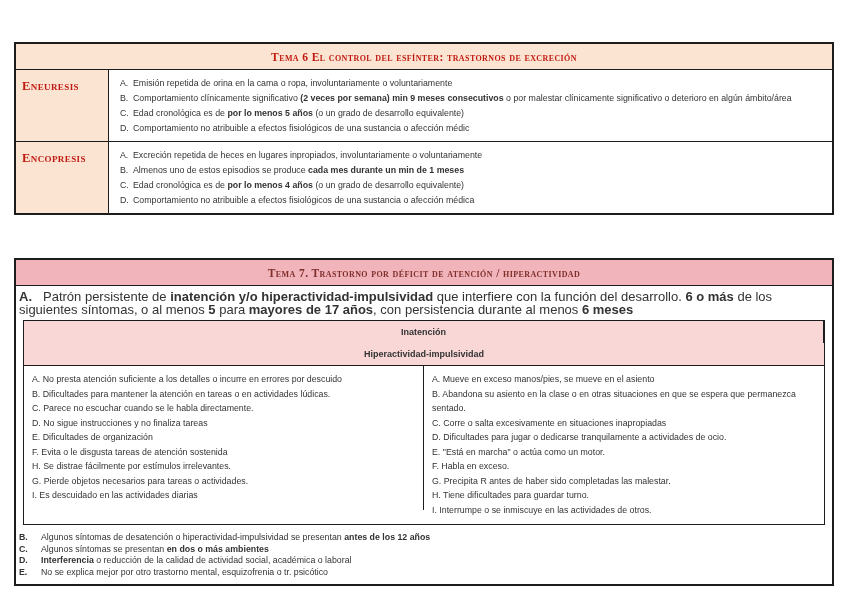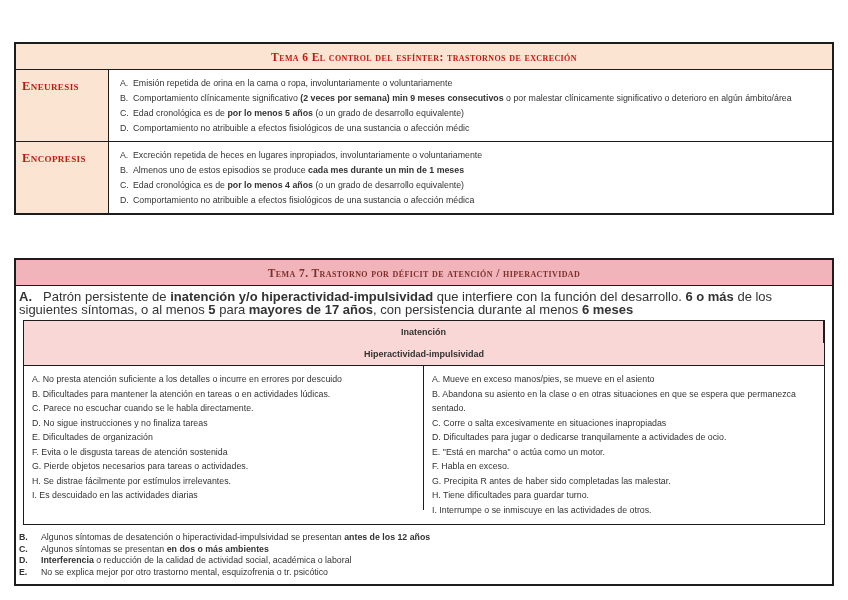--- a/index.html
+++ b/index.html
@@ -152,22 +152,22 @@
         <div class="hcell">Hiperactividad-impulsividad</div>
       </div>
       <div class="inner-body">
         <div class="inner-col">
           <div class="symptom">A. No presta atención suficiente a los detalles o incurre en errores por descuido</div>
           <div class="symptom">B. Dificultades para mantener la atención en tareas o en actividades lúdicas.</div>
           <div class="symptom">C. Parece no escuchar cuando se le habla directamente.</div>
           <div class="symptom">D. No sigue instrucciones y no finaliza tareas</div>
           <div class="symptom">E. Dificultades de organización</div>
           <div class="symptom">F. Evita o le disgusta tareas de atención sostenida</div>
+          <div class="symptom">H. Se distrae fácilmente por estímulos irrelevantes.</div>
           <div class="symptom">G. Pierde objetos necesarios para tareas o actividades.</div>
-          <div class="symptom">H. Se distrae fácilmente por estímulos irrelevantes.</div>
           <div class="symptom">I. Es descuidado en las actividades diarias</div>
         </div>
         <div class="inner-col">
           <div class="symptom">A. Mueve en exceso manos/pies, se mueve en el asiento</div>
           <div class="symptom">B. Abandona su asiento en la clase o en otras situaciones en que se espera que permanezca sentado.</div>
           <div class="symptom">C. Corre o salta excesivamente en situaciones inapropiadas</div>
           <div class="symptom">D. Dificultades para jugar o dedicarse tranquilamente a actividades de ocio.</div>
           <div class="symptom">E. "Está en marcha" o actúa como un motor.</div>
           <div class="symptom">F. Habla en exceso.</div>
           <div class="symptom">G. Precipita R antes de haber sido completadas las malestar.</div>

